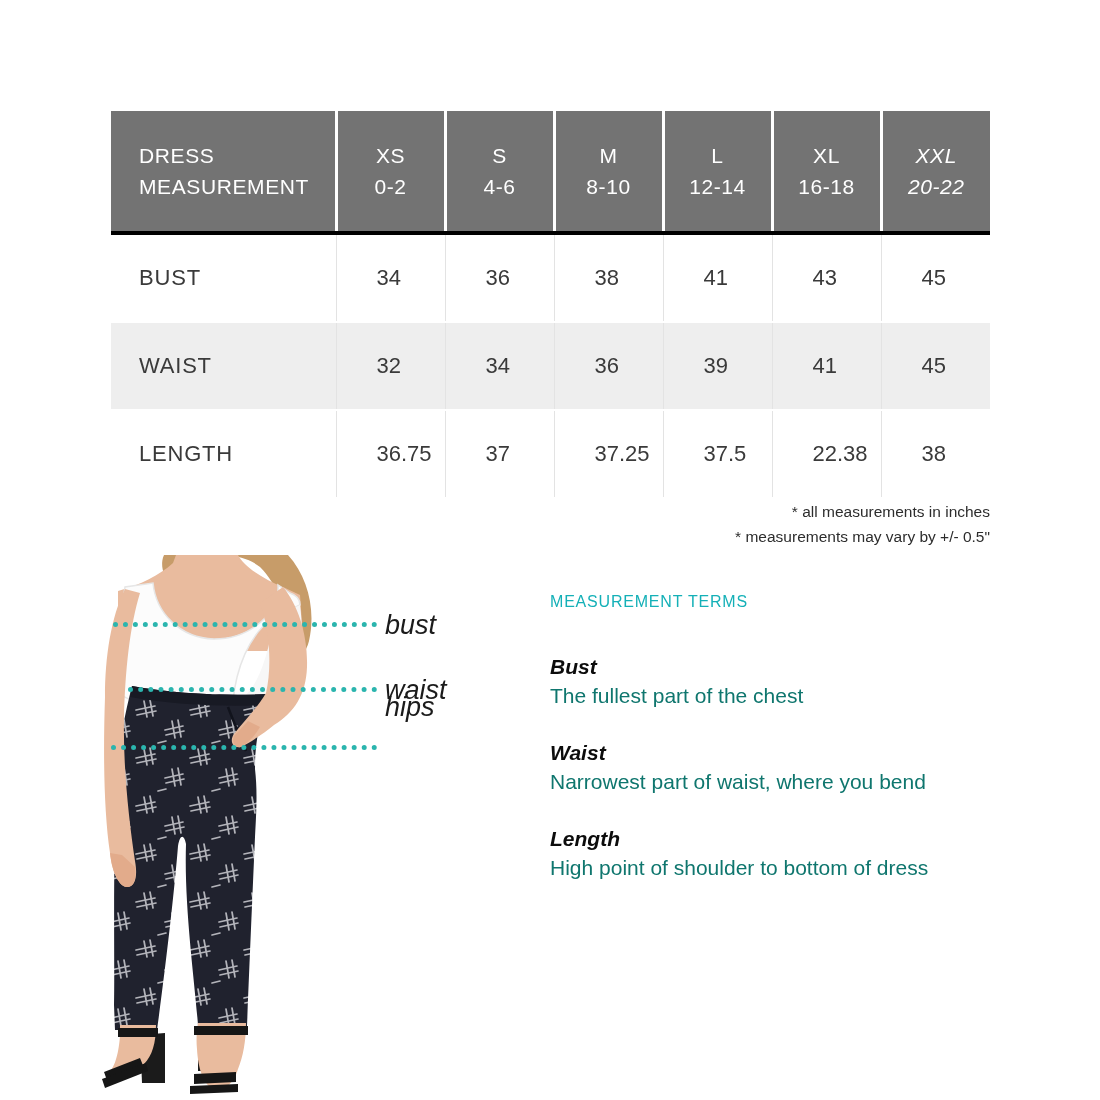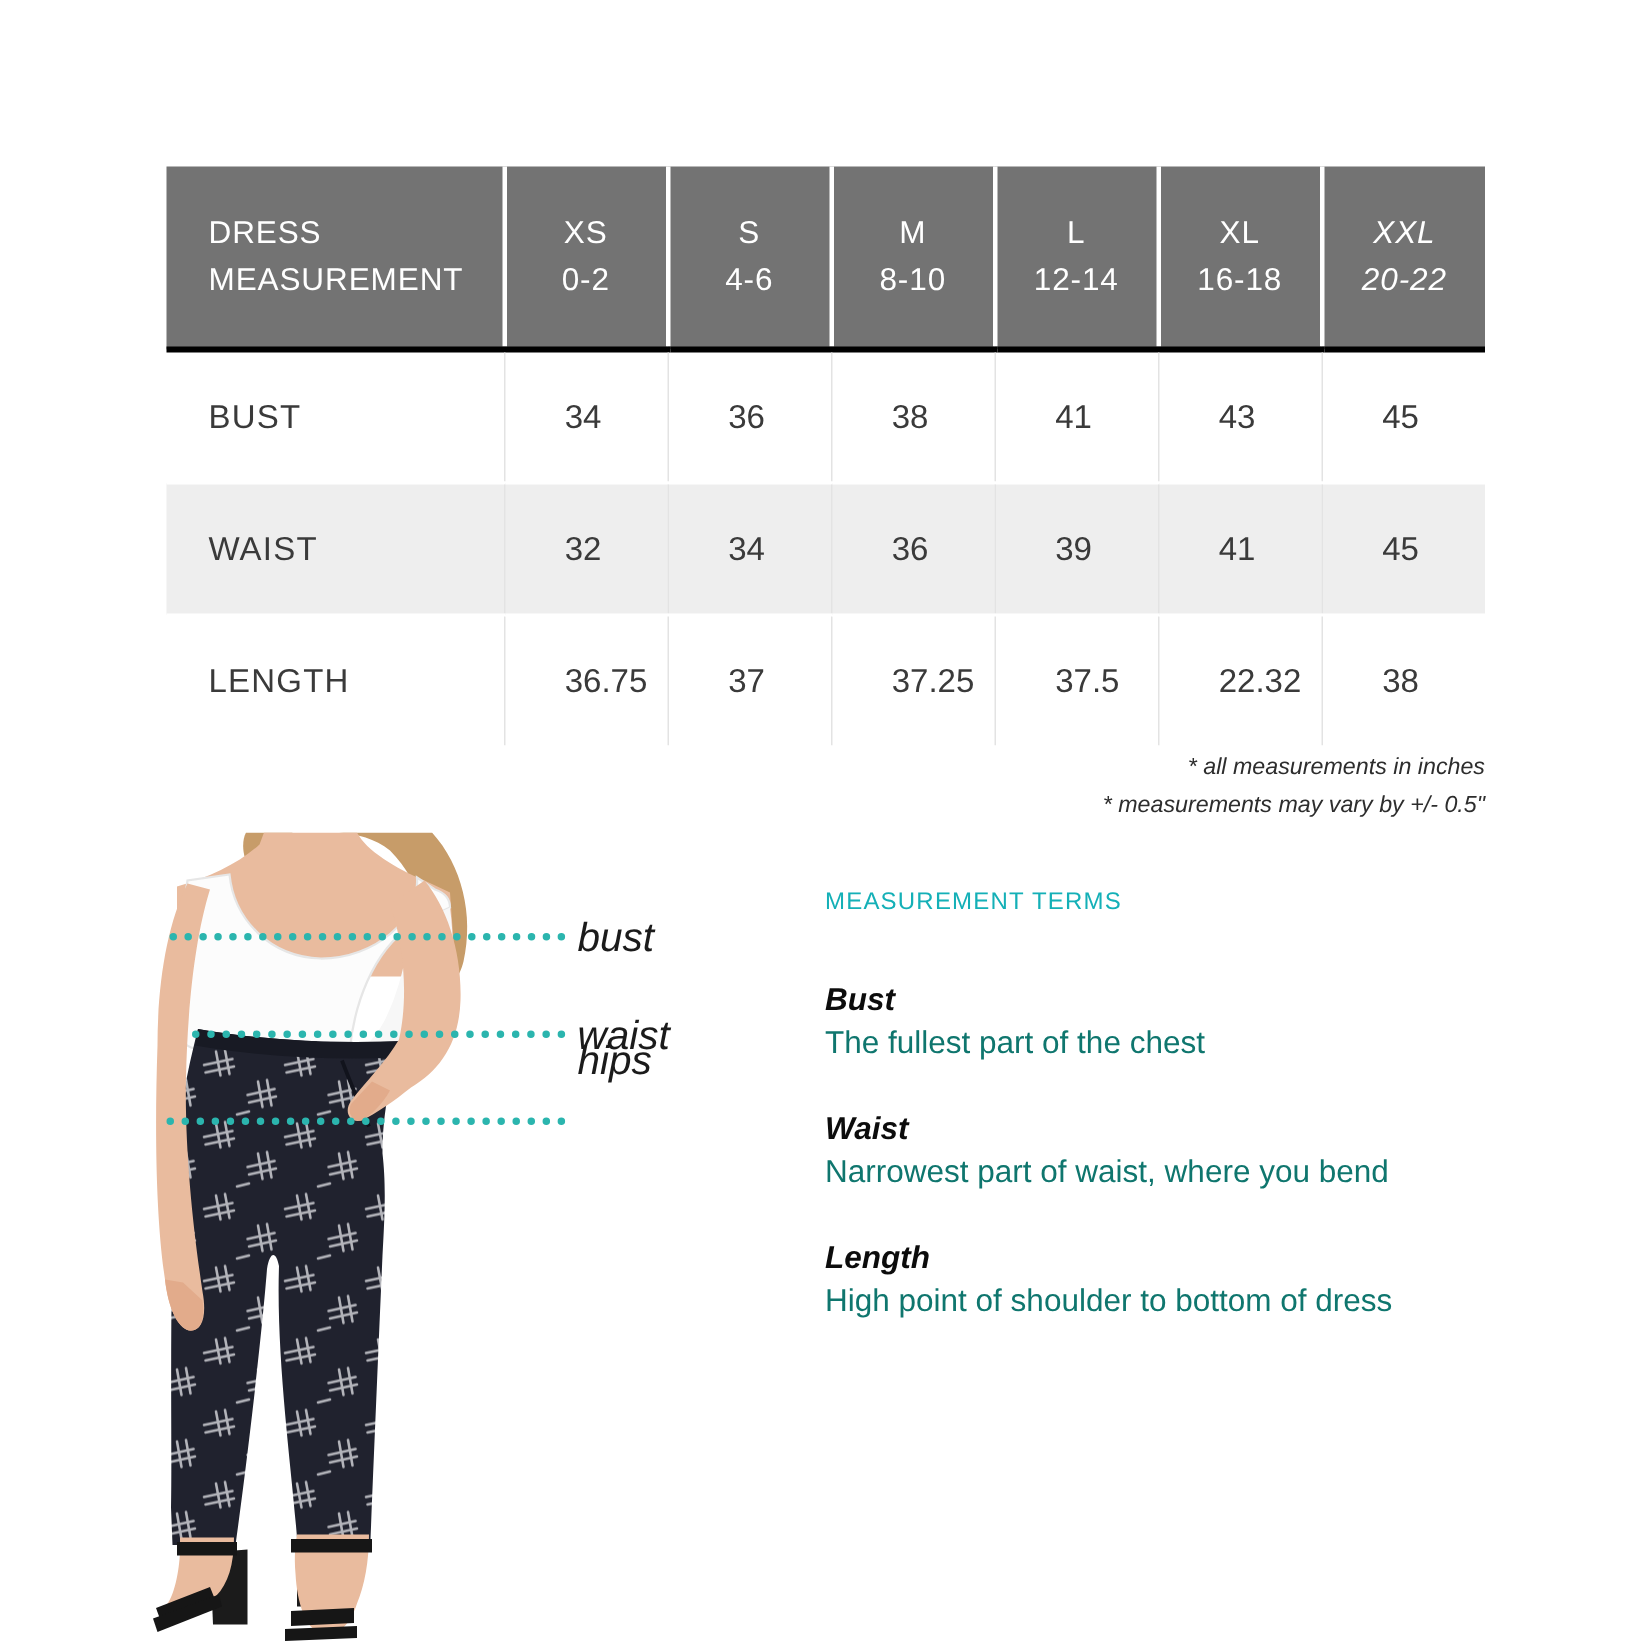--- a/index.html
+++ b/index.html
@@ -23,21 +23,21 @@
   .chart .bd{
     height:86px;text-align:left;font-size:22px;background:#ffffff;
     border-right:1px solid #e3e3e3;border-bottom:2px solid #ffffff;padding-left:40px;
   }
   .chart .bd.last{border-right:none;}
   .chart .bd-label{text-align:left;padding-left:28px;letter-spacing:.8px;}
   .chart tr.alt .bd{background:#eeeeee;}
 
   .footnotes{
     position:absolute;right:110px;top:499px;text-align:right;
-    font-style:italic;font-size:15.5px;line-height:25px;color:#2d2d2d;
+    font-size:15.5px;line-height:25px;color:#2d2d2d;
   }
 
   
   .figure-wrap{position:absolute;left:78px;top:555px;width:300px;height:545px;}
   .measure-line{position:absolute;height:0;border-top:5px dotted #2bb5ae;}
   .ml-bust{left:113px;top:622px;width:264px;}
   .ml-waist{left:128px;top:687px;width:249px;}
   .ml-hips{left:111px;top:745px;width:266px;}
   .measure-label{
     position:absolute;left:385px;font-style:italic;font-size:27px;color:#1b1b1b;
@@ -120,21 +120,21 @@
       <td class="bd">39</td>
       <td class="bd">41</td>
       <td class="bd last">45</td>
     </tr>
     <tr>
       <td class="bd bd-label">LENGTH</td>
       <td class="bd">36.75</td>
       <td class="bd">37</td>
       <td class="bd">37.25</td>
       <td class="bd">37.5</td>
-      <td class="bd">22.32</td>
+      <td class="bd">22.38</td>
       <td class="bd last">38</td>
     </tr>
   </tbody>
     </table>
 
   <div class="footnotes">
     <div>* all measurements in inches</div>
     <div>* measurements may vary by +/- 0.5"</div>
   </div>
 

